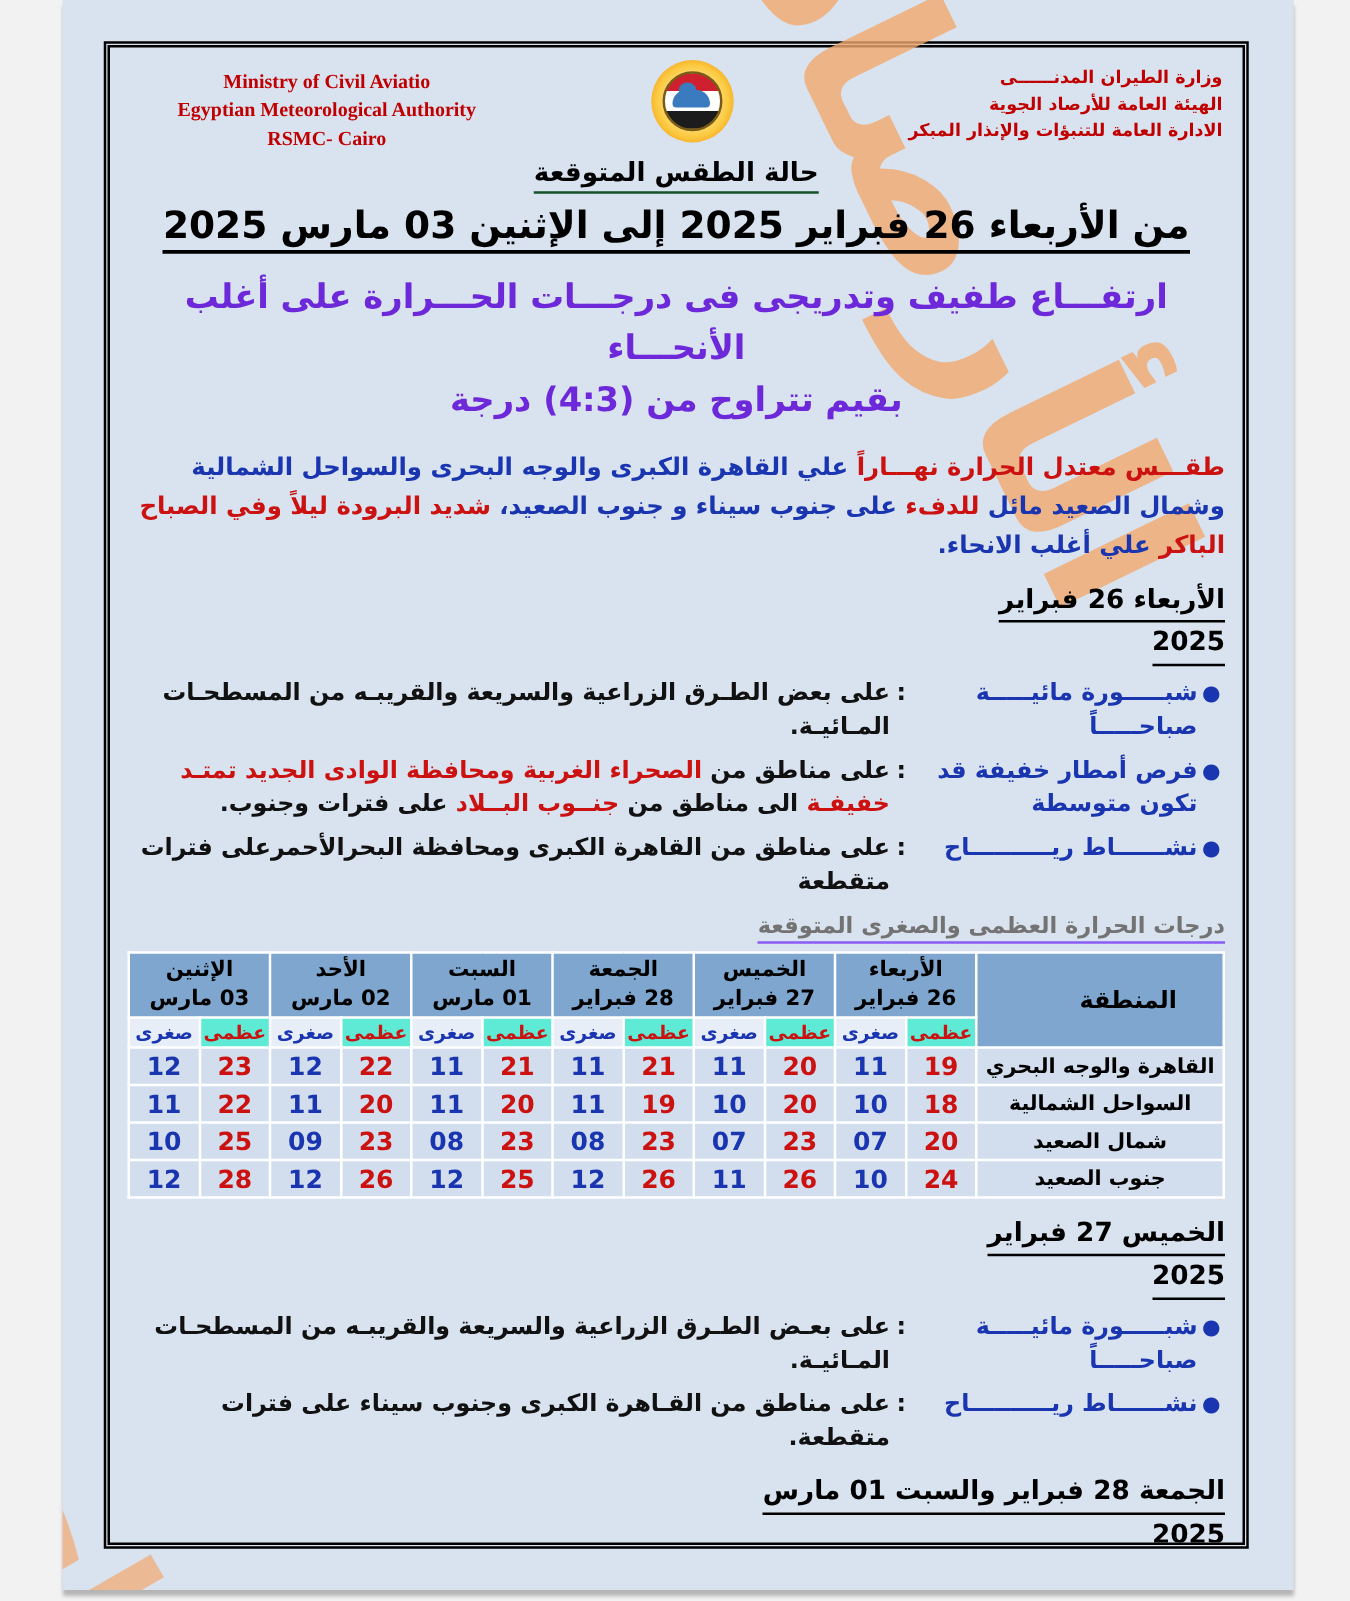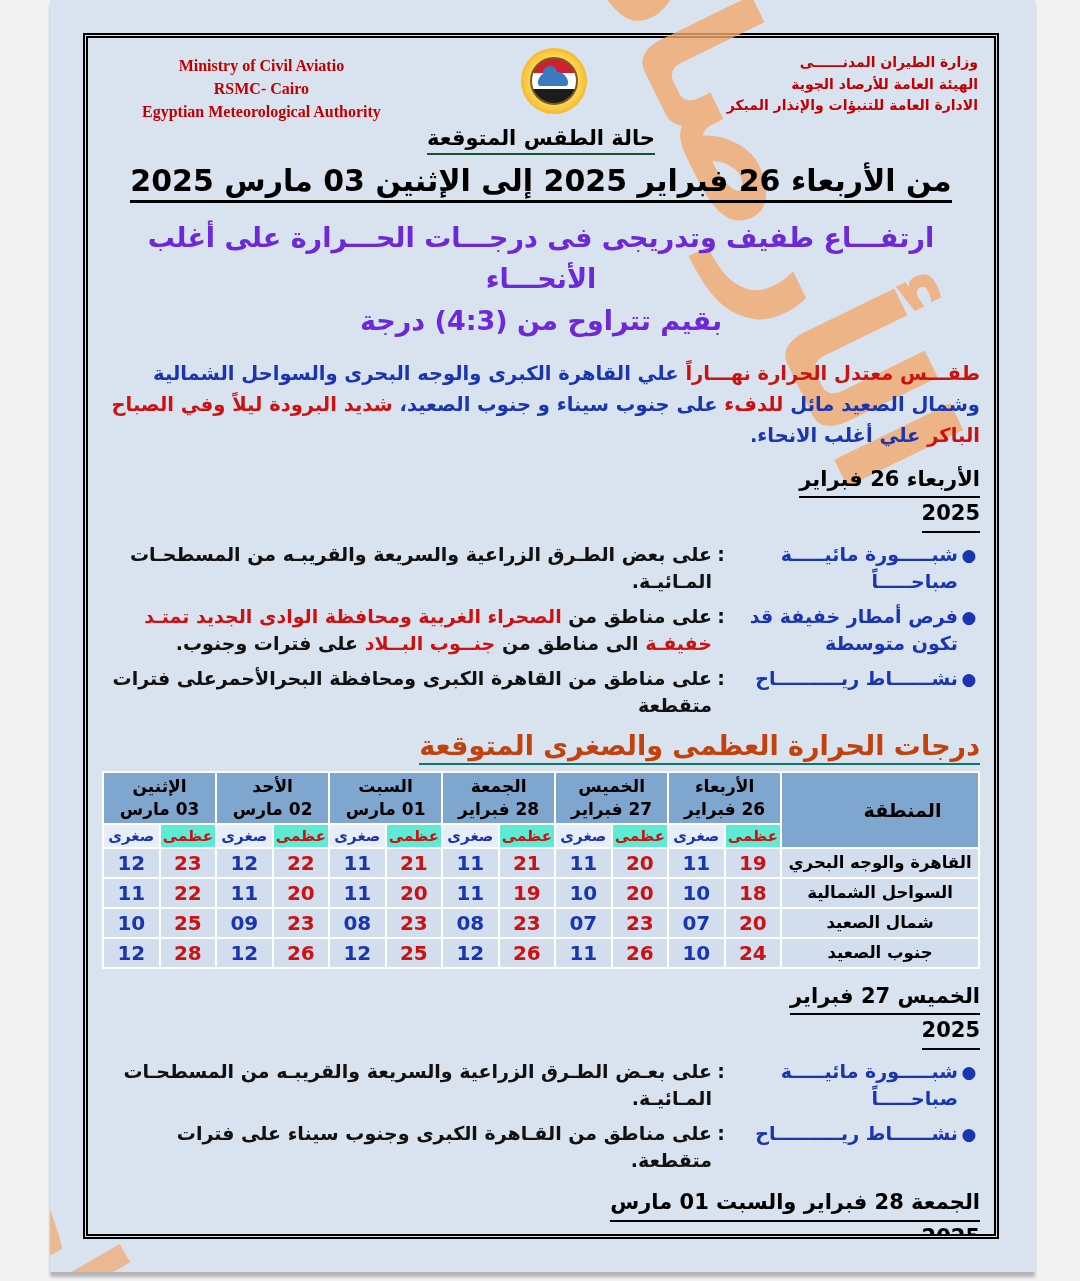--- a/index.html
+++ b/index.html
@@ -36,21 +36,21 @@
   .sec-heading{text-align:right;line-height:1.5;}
   .sec-heading .hl{display:inline-block;font-size:21px;font-weight:bold;color:#000;border-bottom:2px solid #000;padding-bottom:1px;}
   .bullets{margin-top:8px;}
   .bullet{display:flex;align-items:flex-start;font-size:19px;font-weight:bold;line-height:1.45;margin:7px 0;}
   .b-dot{color:#1a35b0;width:22px;text-align:center;flex:0 0 22px;font-size:17px;padding-top:2px;}
   .b-label{color:#1a35b0;flex:0 0 228px;text-align:right;}
   .b-colon{color:#111;flex:0 0 18px;text-align:center;}
   .b-desc{flex:1;color:#111;text-align:right;padding-left:6px;}
   
   .tbl-title{text-align:right;margin-top:10px;margin-bottom:6px;}
-  .tbl-title span{display:inline-block;color:#c2410c;font-weight:bold;font-size:27px;border-bottom:2px solid #0f766e;padding-bottom:2px;}
+  .tbl-title span{display:inline-block;color:#737373;font-weight:bold;font-size:18px;border-bottom:2px solid #8b5cf6;padding-bottom:2px;}
   table.temps{width:100%;border-collapse:collapse;background:#d2deed;table-layout:fixed;}
   table.temps th,table.temps td{border:2px solid #fff;text-align:center;padding:2px 1px;}
   .region-head{background:#7ea6ce;color:#000;font-size:19px;font-weight:bold;}
   .day-head{background:#7ea6ce;color:#000;font-size:17px;font-weight:bold;line-height:1.35;}
   .sub-max{background:#5eead4;color:#cc1111;font-size:15px;font-weight:bold;}
   .sub-min{background:#e8eef8;color:#1a35b0;font-size:15px;font-weight:bold;}
   td.region{font-size:16.5px;font-weight:bold;color:#000;text-align:right;padding-right:6px;}
   td.vmax{color:#cc1111;font-size:20px;font-weight:bold;}
   td.vmin{color:#1a35b0;font-size:20px;font-weight:bold;}
 </style>
@@ -60,22 +60,22 @@
 <div class="stage">
   <div class="page">
     <span class="wm wm1">الأرصاد الجوية</span>
     <span class="wm wm2">الأرصاد الجوية</span>
     <div class="frame">
       <div class="content">
 
         <div class="hdr">
           <div class="hdr-en">
             <div>Ministry of Civil Aviatio</div>
+            <div>Egyptian Meteorological Authority</div>
             <div>RSMC- Cairo</div>
-            <div>Egyptian Meteorological Authority</div>
           </div>
           <div class="hdr-logo">
             <div class="emblem">
               <div class="emblem-inner">
                 <div class="cloud"></div>
               </div>
             </div>
           </div>
           <div class="hdr-ar">
             <div>وزارة الطيران المدنــــــى</div>

